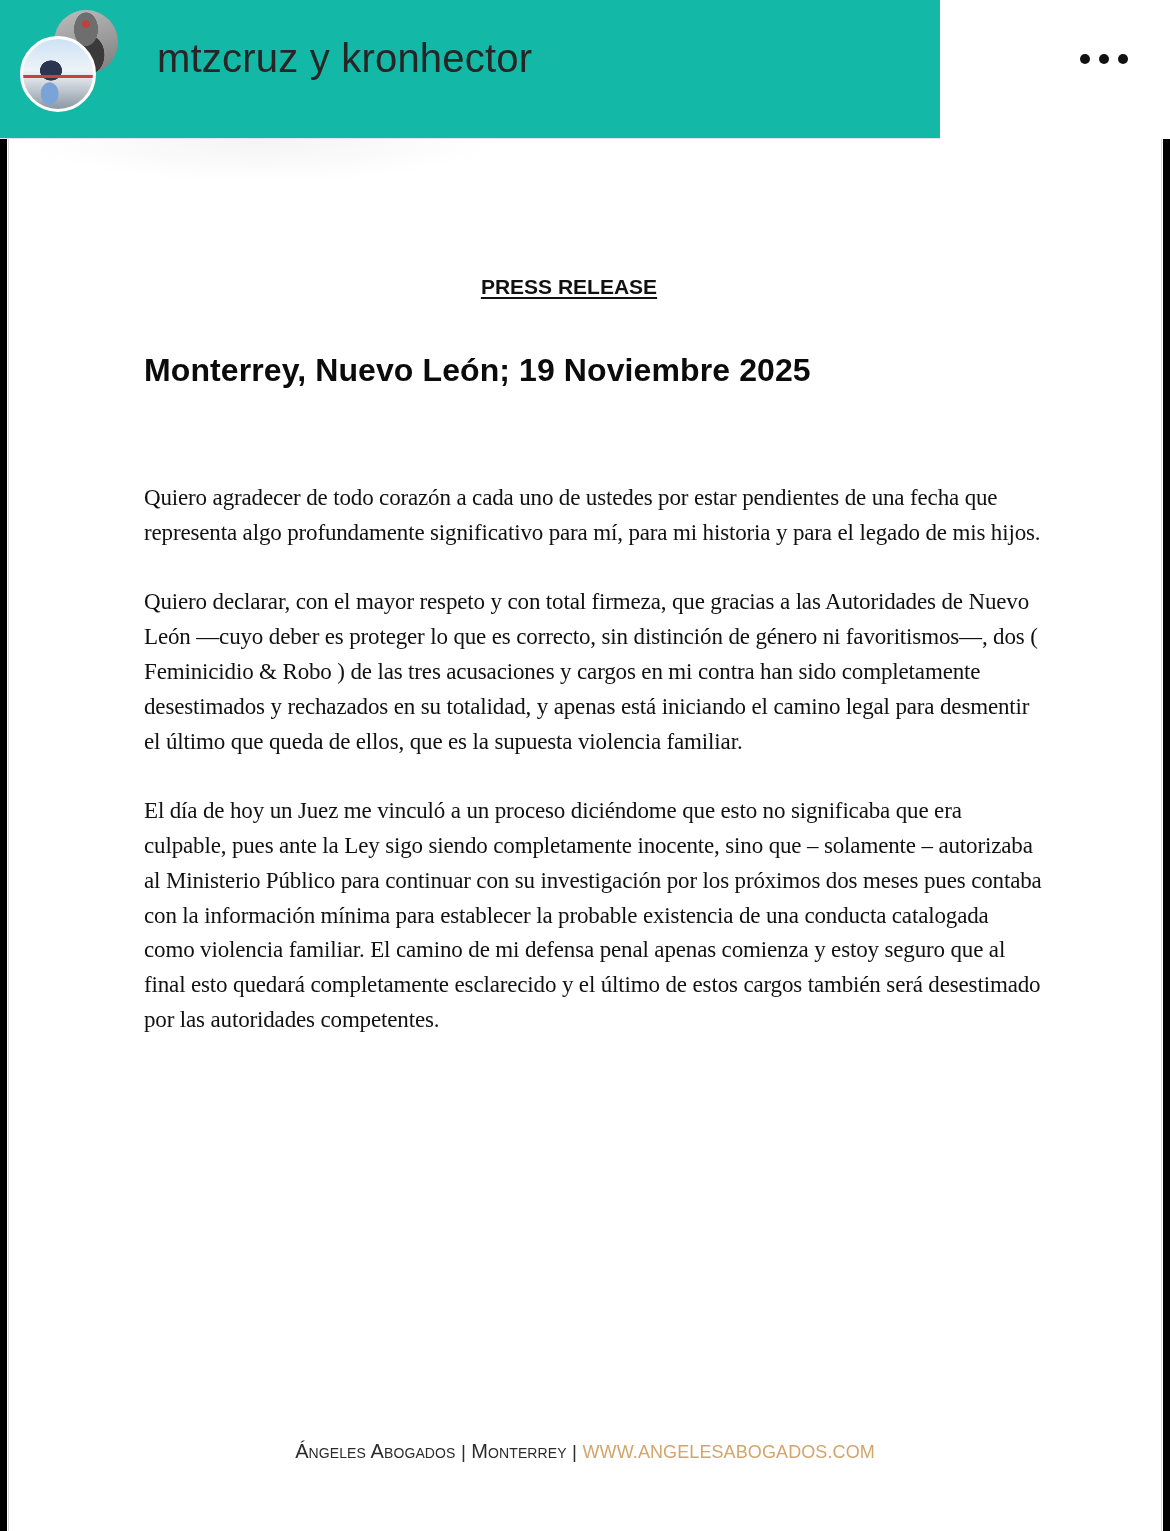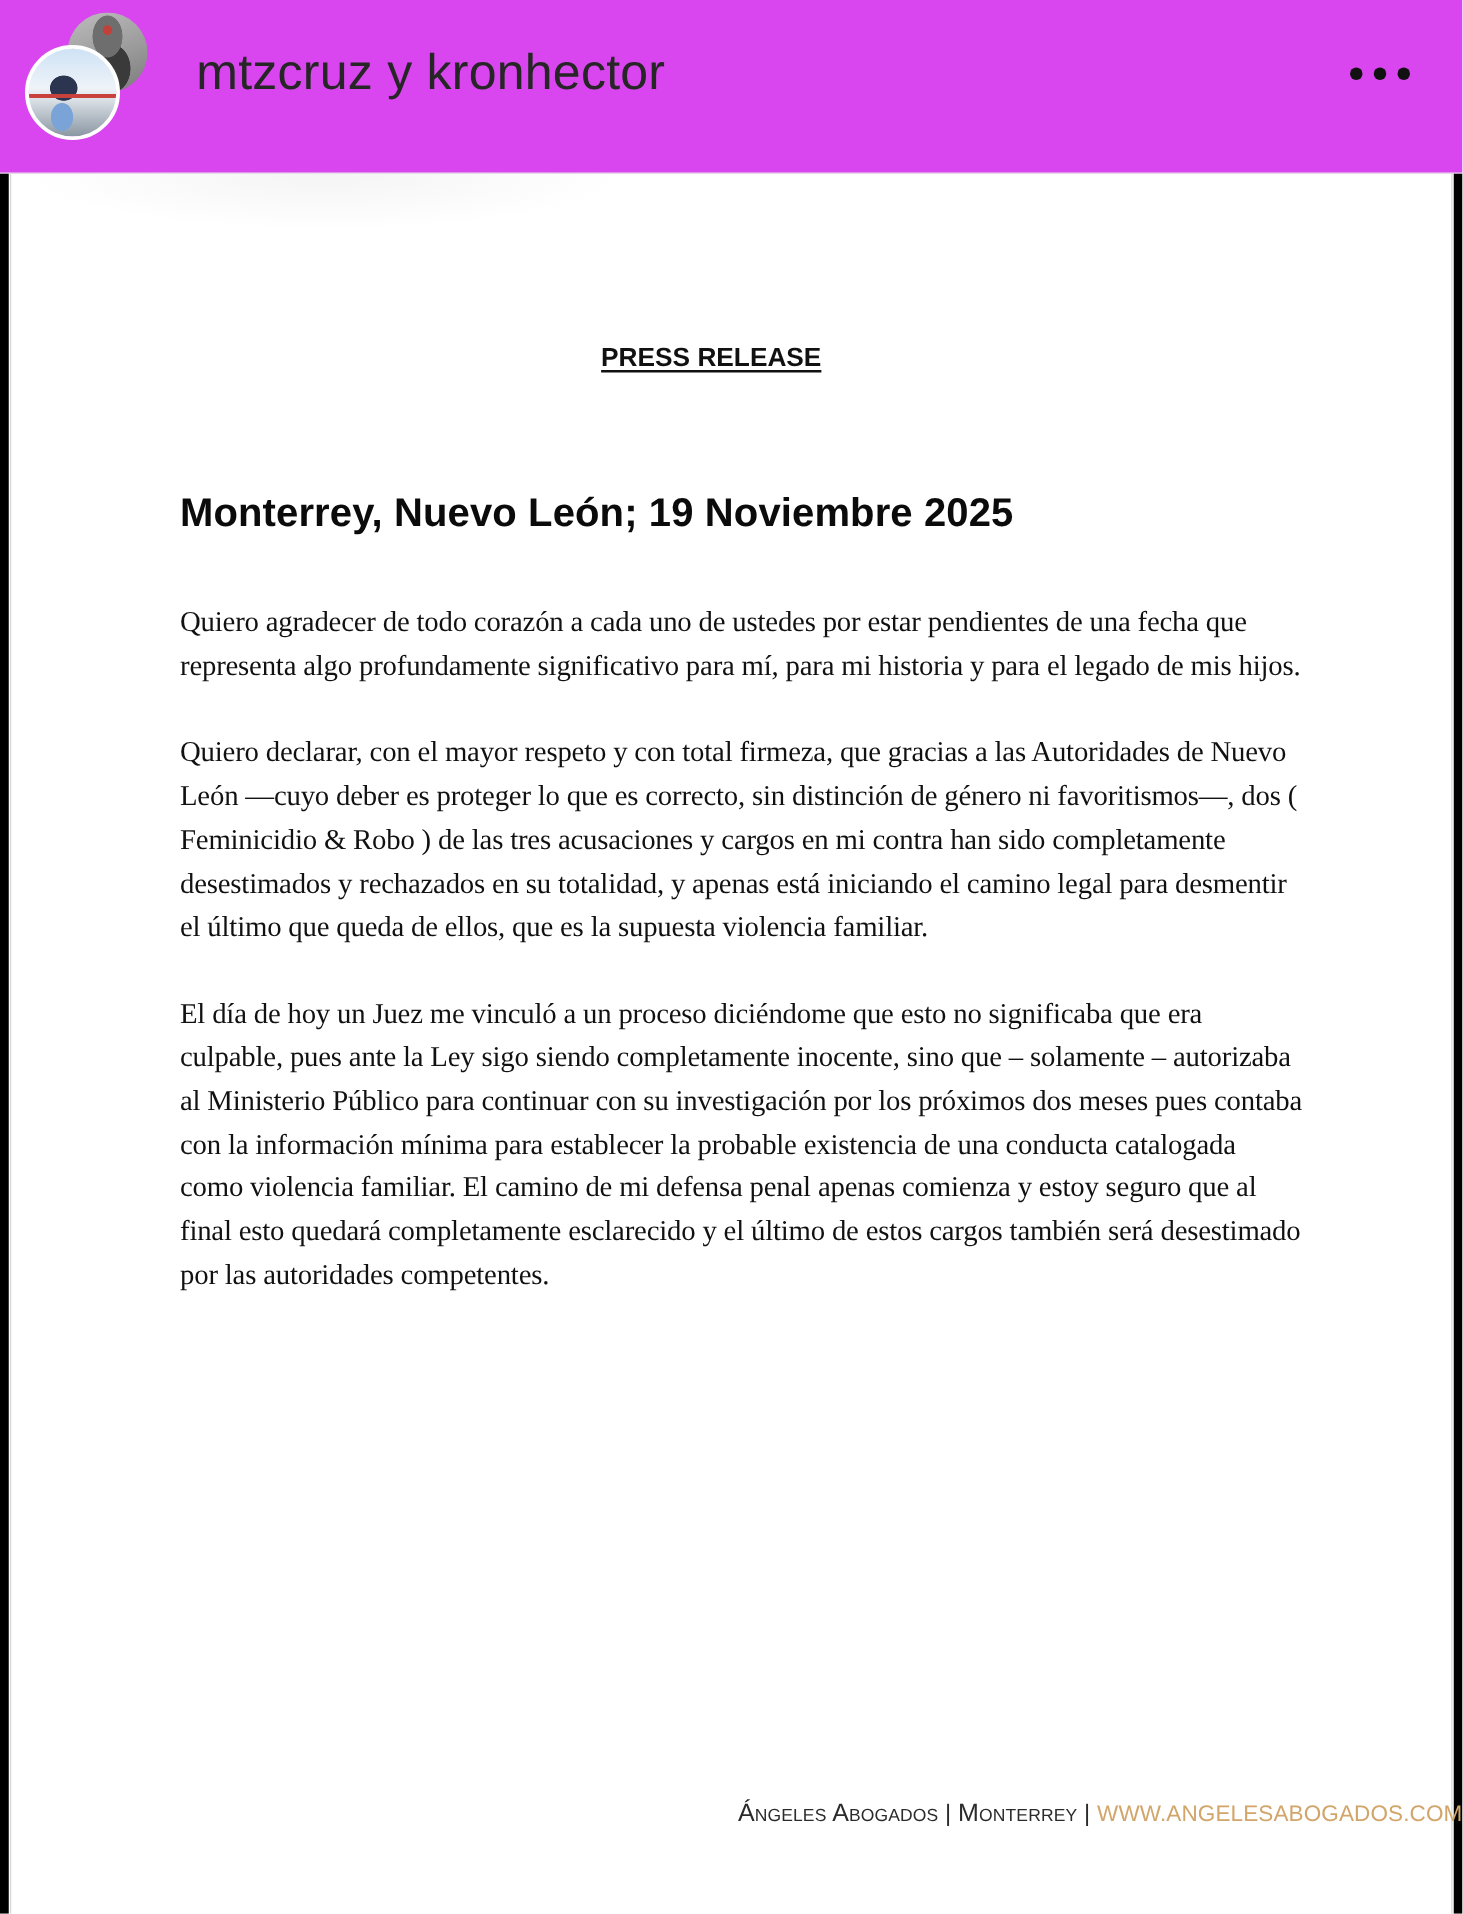--- a/index.html
+++ b/index.html
@@ -12,23 +12,23 @@
     body {
       position: relative;
       font-family: "Liberation Sans", sans-serif;
       color: #111;
     }
 
     
     .post-header {
       position: absolute;
       left: 0; top: 0;
-      width: 1170px;
+      width: 940px;
       height: 139px;
-      background: #d946ef;
+      background: #14b8a6;
       border-bottom: 1px solid #e3e3e3;
     }
     .avatar-stack {
       position: absolute;
       left: 20px; top: 10px;
       width: 100px; height: 100px;
     }
     .avatar {
       position: absolute;
       border-radius: 50%;
@@ -130,21 +130,20 @@
       text-underline-offset: 3px;
       color: #111;
     }
     .doc-dateline {
       position: absolute;
       left: 144px; top: 213px;
       font-size: 32px;
       font-weight: 700;
       color: #0b0b0b;
       letter-spacing: 0.1px;
-      margin-top: 40px;
     }
 
     .doc-body {
       position: absolute;
       left: 144px; top: 342px;
       width: 900px;
       font-family: "Liberation Serif", "DejaVu Serif", serif;
       font-size: 23px;
       line-height: 34.8px;
       color: #111;
@@ -166,21 +165,21 @@
     }
     .doc-signoff .sig-name {
       display: block;
       font-style: italic;
     }
 
     .doc-footer {
       position: absolute;
       left: 0; top: 1301px;
       width: 1170px;
-      text-align: right;
+      text-align: center;
       font-size: 19px;
       letter-spacing: 0.1px;
       color: #2b2b2b;
     }
     .doc-footer .sc {
       font-variant: small-caps;
       font-size: 20px;
     }
     .doc-footer .sep { color: #2b2b2b; }
     .doc-footer .url {

